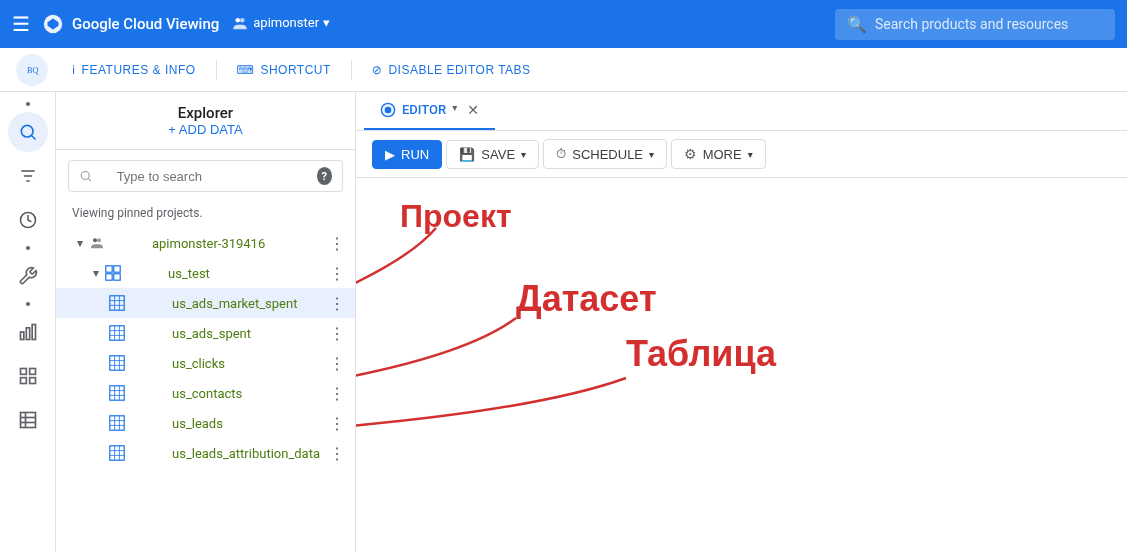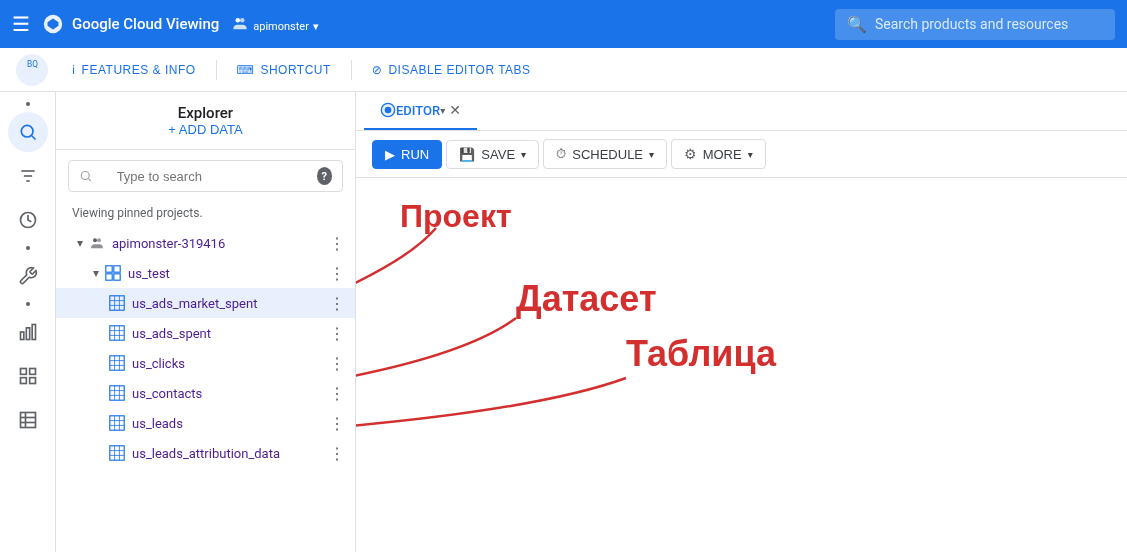--- a/index.html
+++ b/index.html
@@ -7,40 +7,41 @@
 
     
     .top-bar {
       display: flex; align-items: center;
       background: #1a73e8; color: #fff;
       height: 48px; padding: 0 12px; gap: 12px;
     }
     .top-bar-hamburger { font-size: 20px; cursor: pointer; color: #fff; }
     .top-bar-logo { display: flex; align-items: center; gap: 8px; }
     .top-bar-logo-text { font-size: 15px; font-weight: 500; color: #fff; white-space: nowrap; }
-    .top-bar-account { display: flex; align-items: flex-end; gap: 4px; font-size: 11px; color: #fff; cursor: pointer; }
+    .top-bar-account { display: flex; align-items: flex-start; gap: 4px; font-size: 13px; color: #fff; cursor: pointer; }
     .top-bar-account svg { width: 18px; height: 18px; }
     .top-bar-search {
       margin-left: auto; display: flex; align-items: center;
       background: rgba(255,255,255,0.2); border-radius: 4px;
       padding: 6px 12px; gap: 8px; min-width: 280px;
     }
     .top-bar-search-icon { color: rgba(255,255,255,0.8); font-size: 16px; }
     .top-bar-search-placeholder { color: rgba(255,255,255,0.8); font-size: 14px; }
 
     
     .secondary-nav {
       display: flex; align-items: center;
       background: #fff; border-bottom: 1px solid #e0e0e0;
       height: 44px; padding: 0 16px; gap: 4px;
     }
     .secondary-nav-logo {
       width: 32px; height: 32px; border-radius: 50%;
-      background: #e8f0fe; display: flex; align-items: flex-start; justify-content: center;
+      background: #e8f0fe; display: flex; align-items: center; justify-content: center;
       margin-right: 8px;
+      font-family: Liberation Serif, serif;
     }
     .nav-btn {
       display: flex; align-items: center; gap: 6px;
       padding: 6px 12px; border-radius: 4px;
       cursor: pointer; font-size: 12px; font-weight: 500;
       color: #1a73e8; border: none; background: none;
       text-transform: uppercase; letter-spacing: 0.5px;
     }
     .nav-divider { width: 1px; height: 20px; background: #e0e0e0; margin: 0 4px; }
 
@@ -96,35 +97,35 @@
 
     .viewing-text { padding: 4px 16px 8px; color: #5f6368; font-size: 12px; }
     .tree-item {
       display: flex; align-items: center;
       padding: 5px 8px 5px 16px;
       cursor: pointer; position: relative;
     }
 
     .tree-chevron { width: 16px; height: 16px; display: flex; align-items: center; justify-content: center; color: #5f6368; font-size: 12px; flex-shrink: 0; }
     .tree-icon { width: 18px; height: 18px; display: flex; align-items: center; justify-content: center; margin-right: 6px; flex-shrink: 0; }
-    .tree-label { flex: 1; font-size: 13px; color: #4c1d95; }
+    .tree-label { flex: 1; font-size: 13px; color: #4d7c0f; margin-left: 40px; }
     .tree-more { width: 20px; height: 20px; display: flex; align-items: center; justify-content: center; color: #5f6368; font-size: 16px; cursor: pointer; }
 
     .tree-item-l2 { padding-left: 32px; }
     .tree-item-l3 { padding-left: 52px; }
 
     
     .editor-area { flex: 1; display: flex; flex-direction: column; overflow: hidden; }
     .editor-tabs {
       display: flex; align-items: center;
       border-bottom: 1px solid #e0e0e0; background: #fff;
       padding: 0 8px;
     }
     .editor-tab {
-      display: flex; align-items: center; 
+      display: flex; gap: 6px;
       padding: 10px 16px; cursor: pointer;
       font-size: 13px; font-weight: 500;
       color: #1a73e8; border-bottom: 2px solid #1a73e8;
     }
     .tab-close { font-size: 14px; color: #5f6368; cursor: pointer; margin-left: 4px; }
 
     .editor-toolbar {
       display: flex; align-items: center; gap: 4px;
       padding: 8px 16px; border-bottom: 1px solid #e0e0e0;
     }

